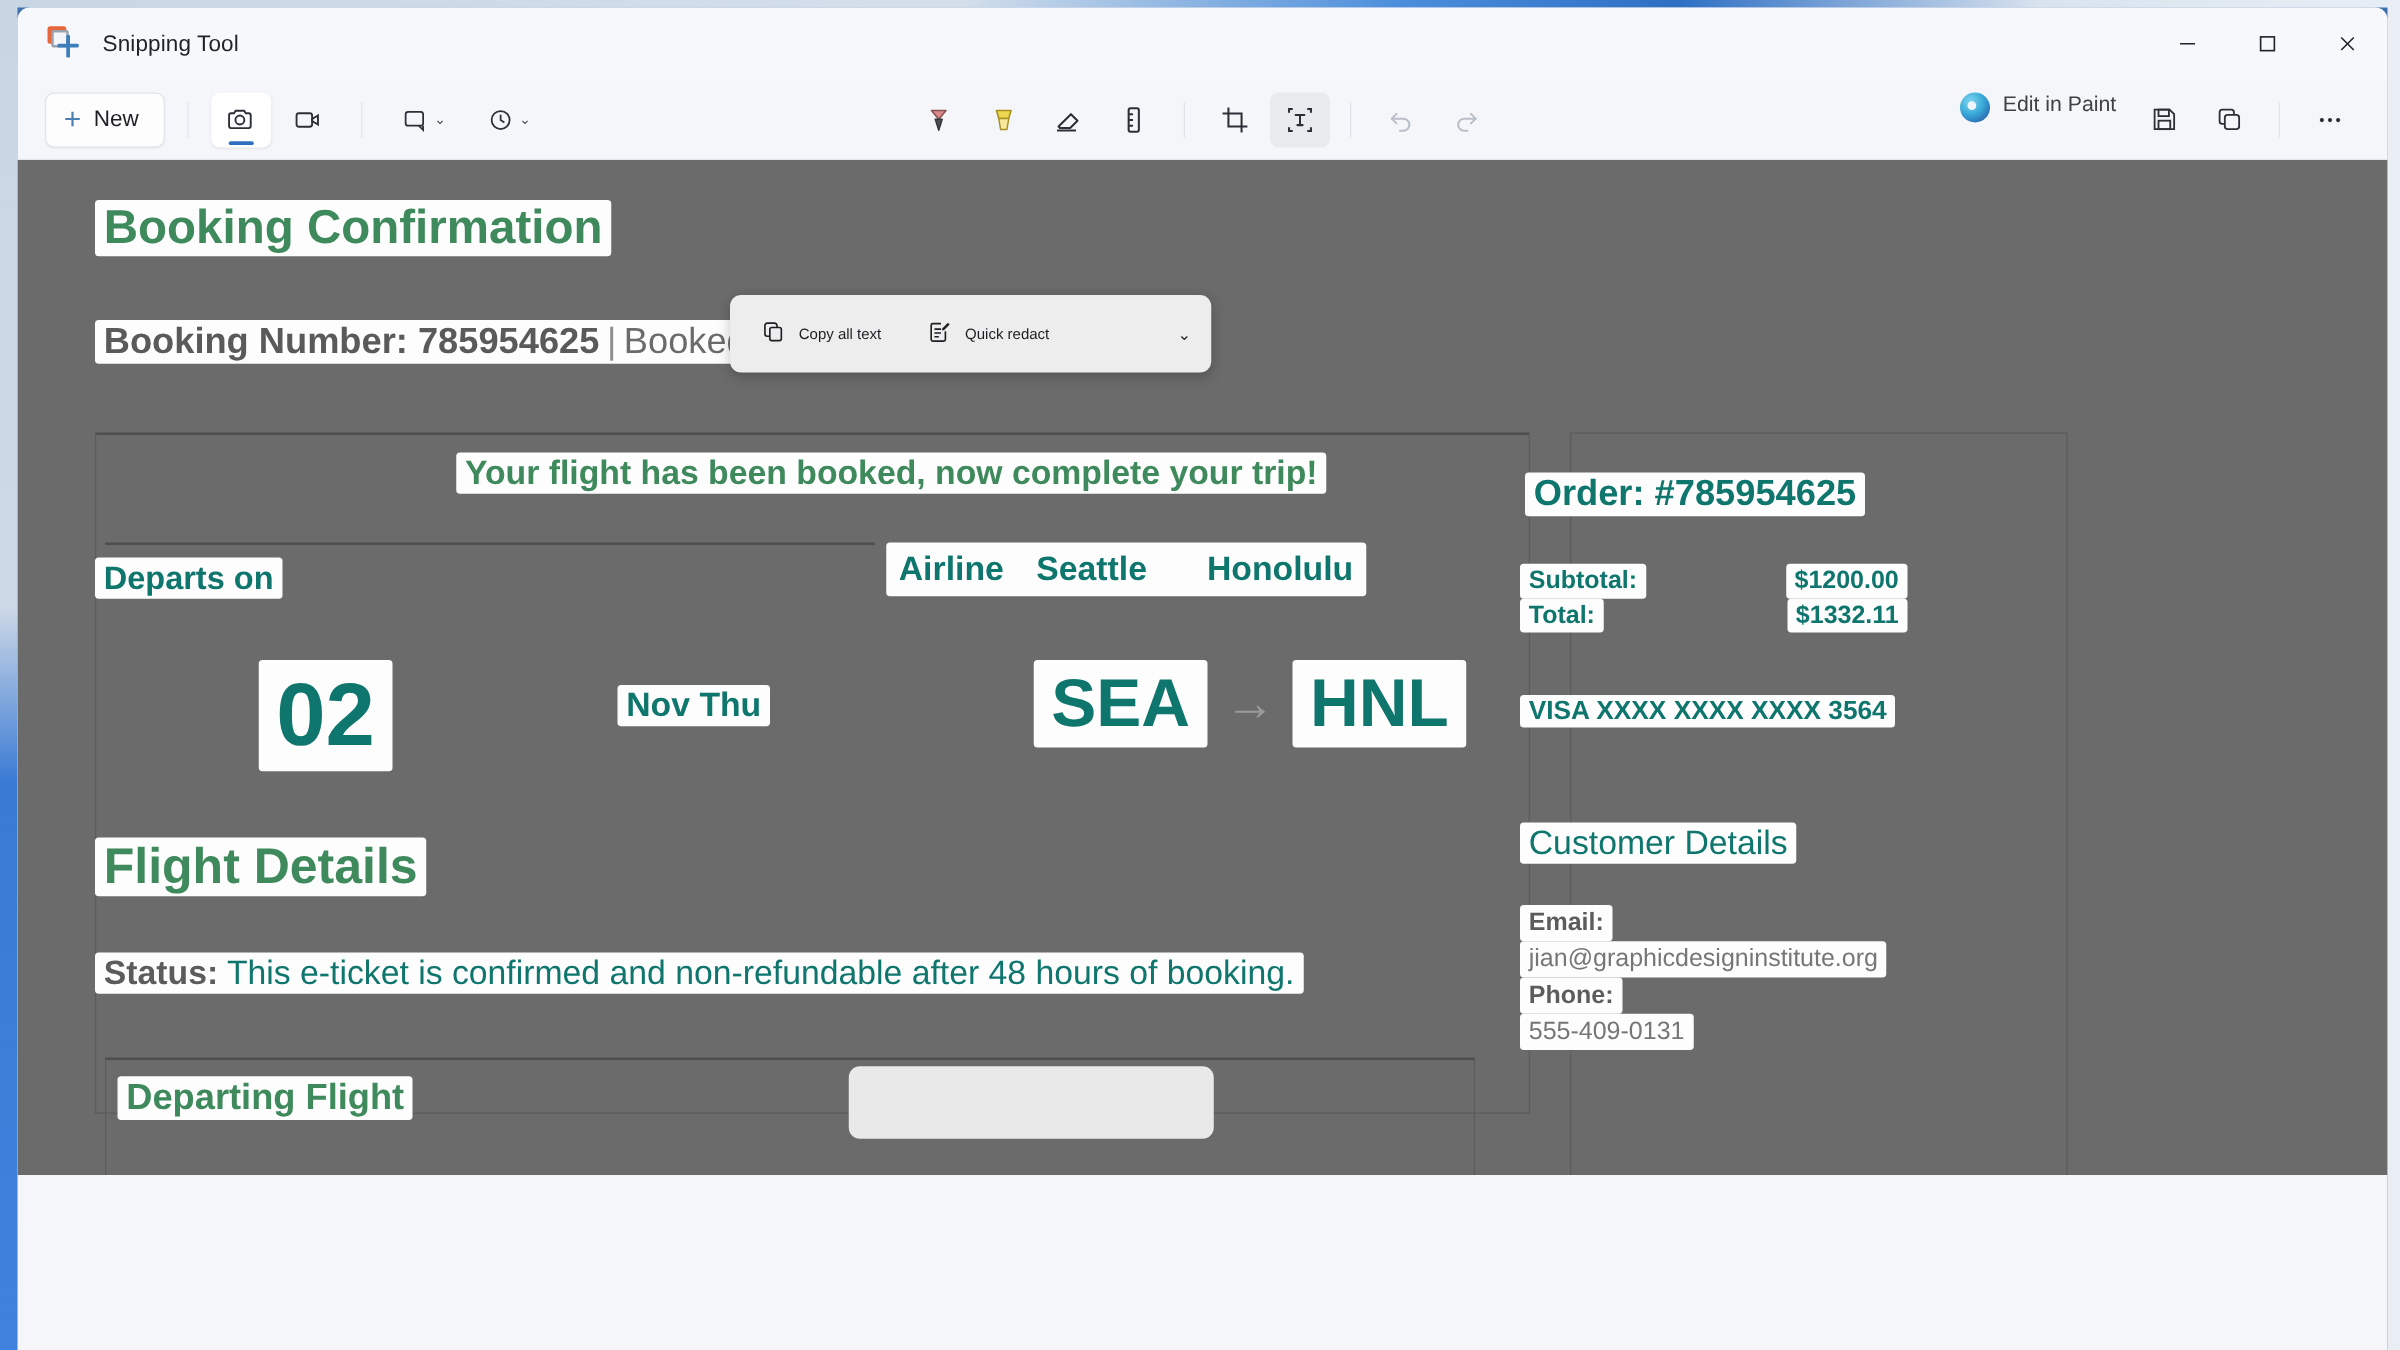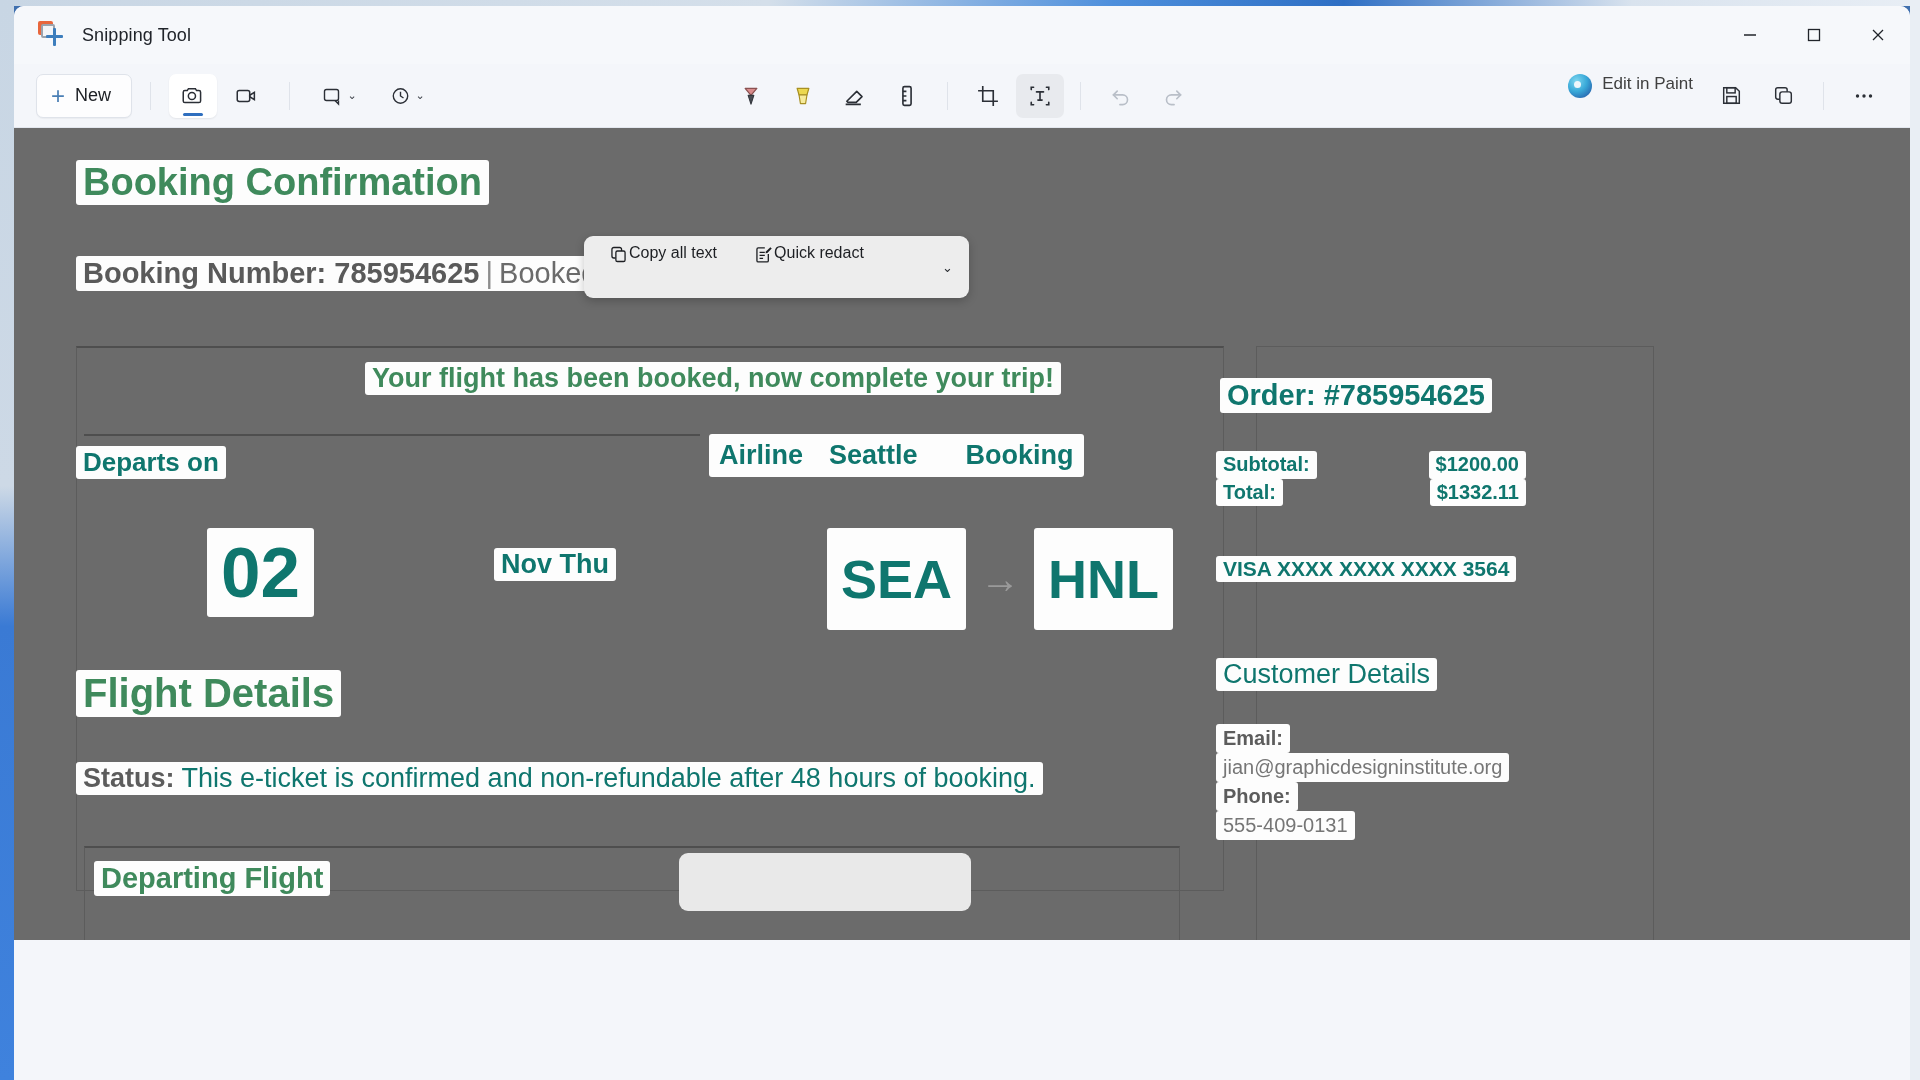--- a/index.html
+++ b/index.html
@@ -102,21 +102,21 @@
   .route-row { position:absolute; left:685px; top:288px; font-size:27px; font-weight:bold; }
   .route-row .hl { padding:6px 10px; }
   .route-row .sp1 { display:inline-block; width:26px; }
   .route-row .sp2 { display:inline-block; width:48px; }
 
   .big-day { position:absolute; left:183px; top:382px; font-size:71px; font-weight:bold; }
   .big-day .hl { padding:4px 14px; }
   .month-dow { position:absolute; left:470px; top:402px; font-size:27px; font-weight:bold; }
   .airports { position:absolute; left:803px; top:382px; font-size:54px; font-weight:bold;
      display:flex; align-items:center; gap:14px; }
-  .airports .hl { padding:20px 14px; }
+  .airports .hl { padding:4px 14px; }
   .arrow { color:#9a9a9a; font-size:40px; font-weight:400; }
 
   .h2 { position:absolute; left:52px; top:524px; font-size:40px; font-weight:bold; }
   .status { position:absolute; left:52px; top:616px; font-size:27px; }
   .status .bold { font-weight:bold; color:#5c5c5c; }
 
   .bottom-panel { position:absolute; left:60px; top:700px; width:1096px; height:180px;
      border:1px solid #5c5c5c; border-top:2px solid #4e4e4e; }
   .dep-flight { position:absolute; left:70px; top:715px; font-size:29px; font-weight:bold; color:#3f8a5c; }
   .dep-date { position:absolute; left:382px; top:715px; font-size:29px; font-weight:bold; color:#4a5d7a; }
@@ -129,22 +129,22 @@
   .card { position:absolute; left:1192px; top:410px; font-size:21px; font-weight:bold; }
   .cust-h { position:absolute; left:1192px; top:512px; font-size:27px; font-weight:normal; }
   .contact { position:absolute; left:1192px; top:578px; font-size:20px; line-height:1.35; }
   .contact .lbl { font-weight:bold; color:#5c5c5c; }
   .contact .val { color:#767676; font-weight:400; }
 
   
   .popup { position:absolute; left:570px; top:108px; width:385px; height:62px;
      background:#ededed; border-radius:9px; display:flex; align-items:center;
      box-shadow:0 3px 10px rgba(0,0,0,.22); }
-  .popup-item { display:flex; height:46px; padding:0 12px;
-     margin-left:12px; border-radius:6px; font-size:16px; color:#1d1f23; }
+  .popup-item { display:flex; align-items:center; gap:10px; height:46px; padding:0 12px;
+     margin-left:12px; border-radius:6px; font-size:12px; color:#1d1f23; }
   .popup-chev { margin-left:auto; margin-right:16px; font-size:13px; color:#2a2d32; }
   svg { pointer-events:none; }
 </style>
 </head>
 <body>
 
 <div class="desktop-left"></div>
 <div class="desktop-top"></div>
 <div class="desktop-right"></div>
 
@@ -325,21 +325,21 @@
       <div class="banner">
         <span class="hl green">Your flight has been booked, now complete your trip!</span>
       </div>
 
       <div class="departs-rule"></div>
       <div class="departs">
         <span class="hl grey">Departs on</span>
       </div>
 
       <div class="route-row">
-        <span class="hl grey"><span>Airline</span><span class="sp1"></span><span>Seattle</span><span class="sp2"></span><span>Booking</span></span>
+        <span class="hl grey"><span>Airline</span><span class="sp1"></span><span>Seattle</span><span class="sp2"></span><span>Honolulu</span></span>
       </div>
 
       <div class="big-day">
         <span class="hl grey">02</span>
       </div>
       <div class="month-dow">
         <span class="hl grey">Nov Thu</span>
       </div>
 
       <div class="airports">

